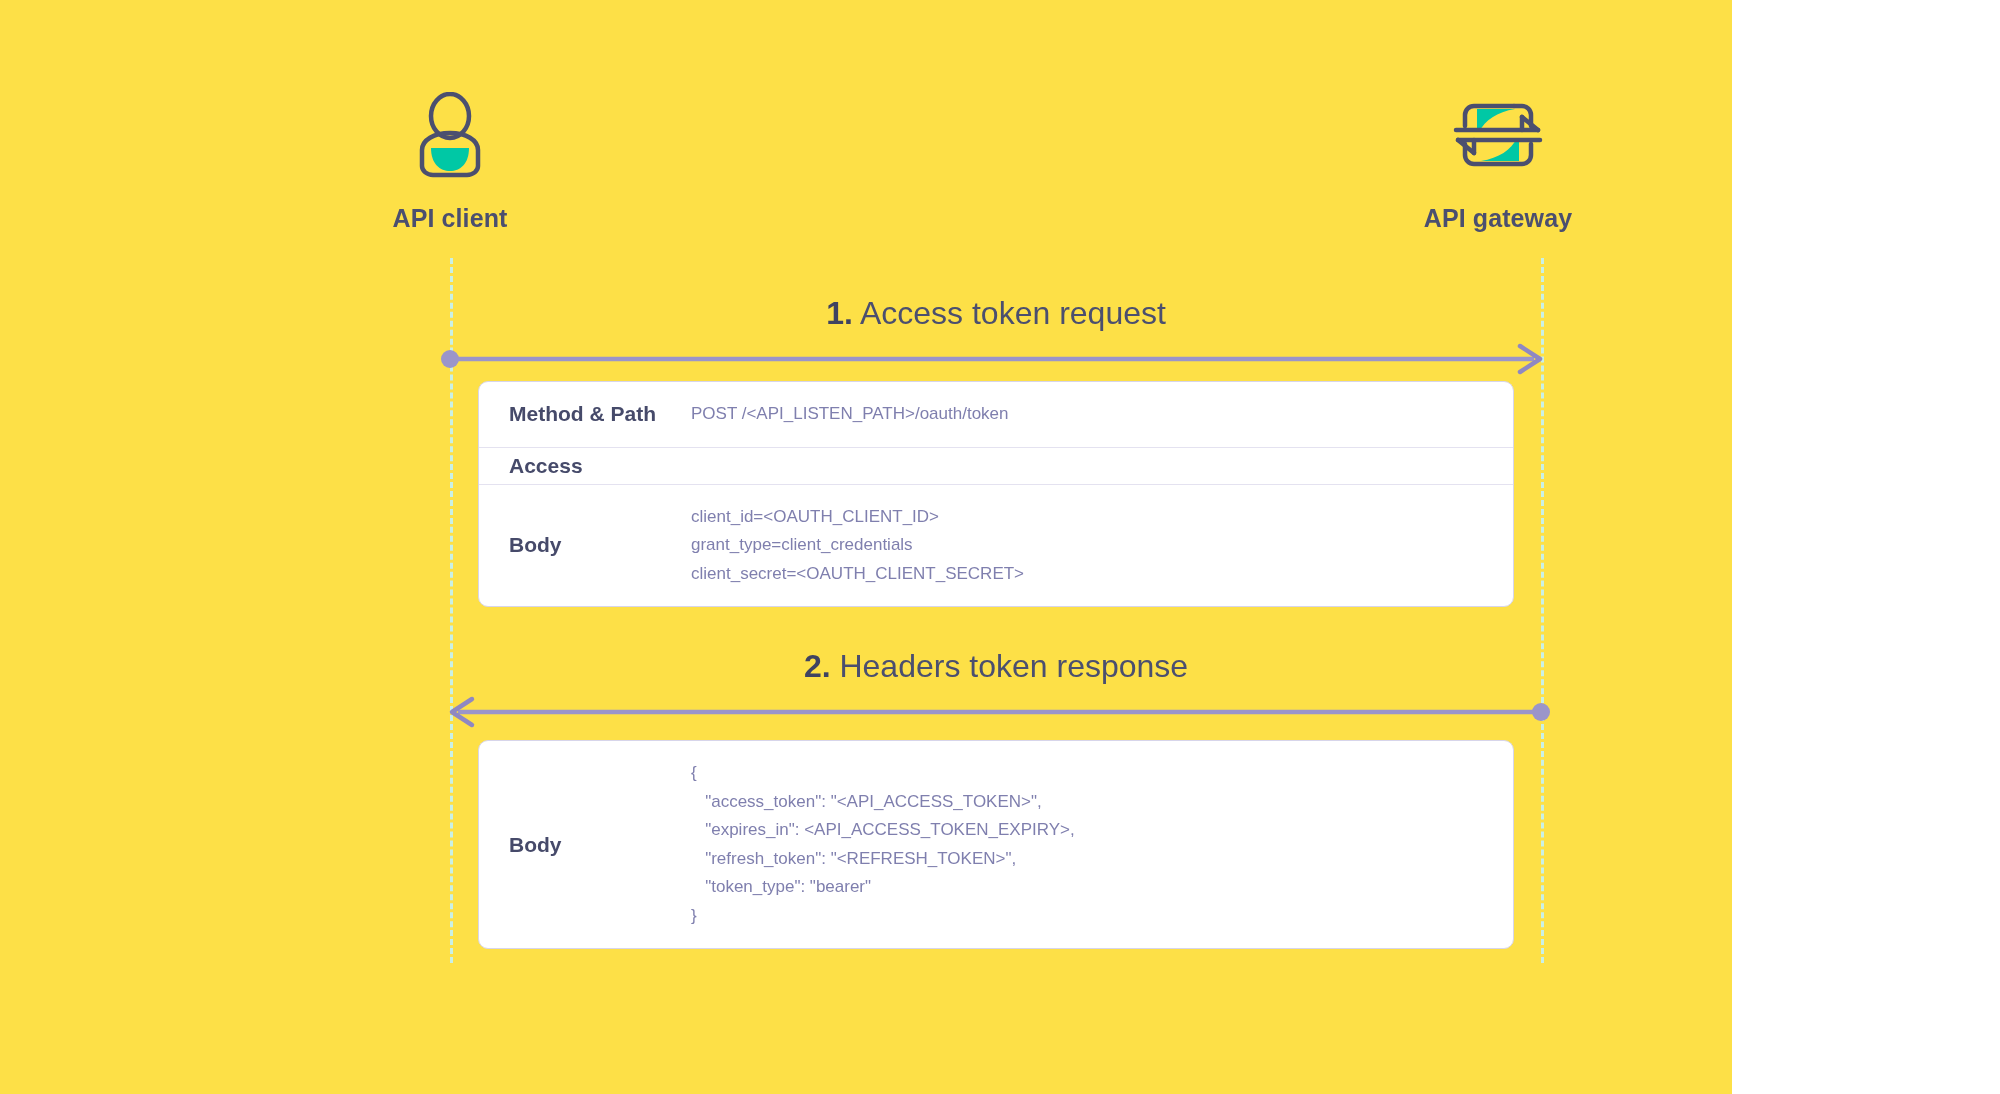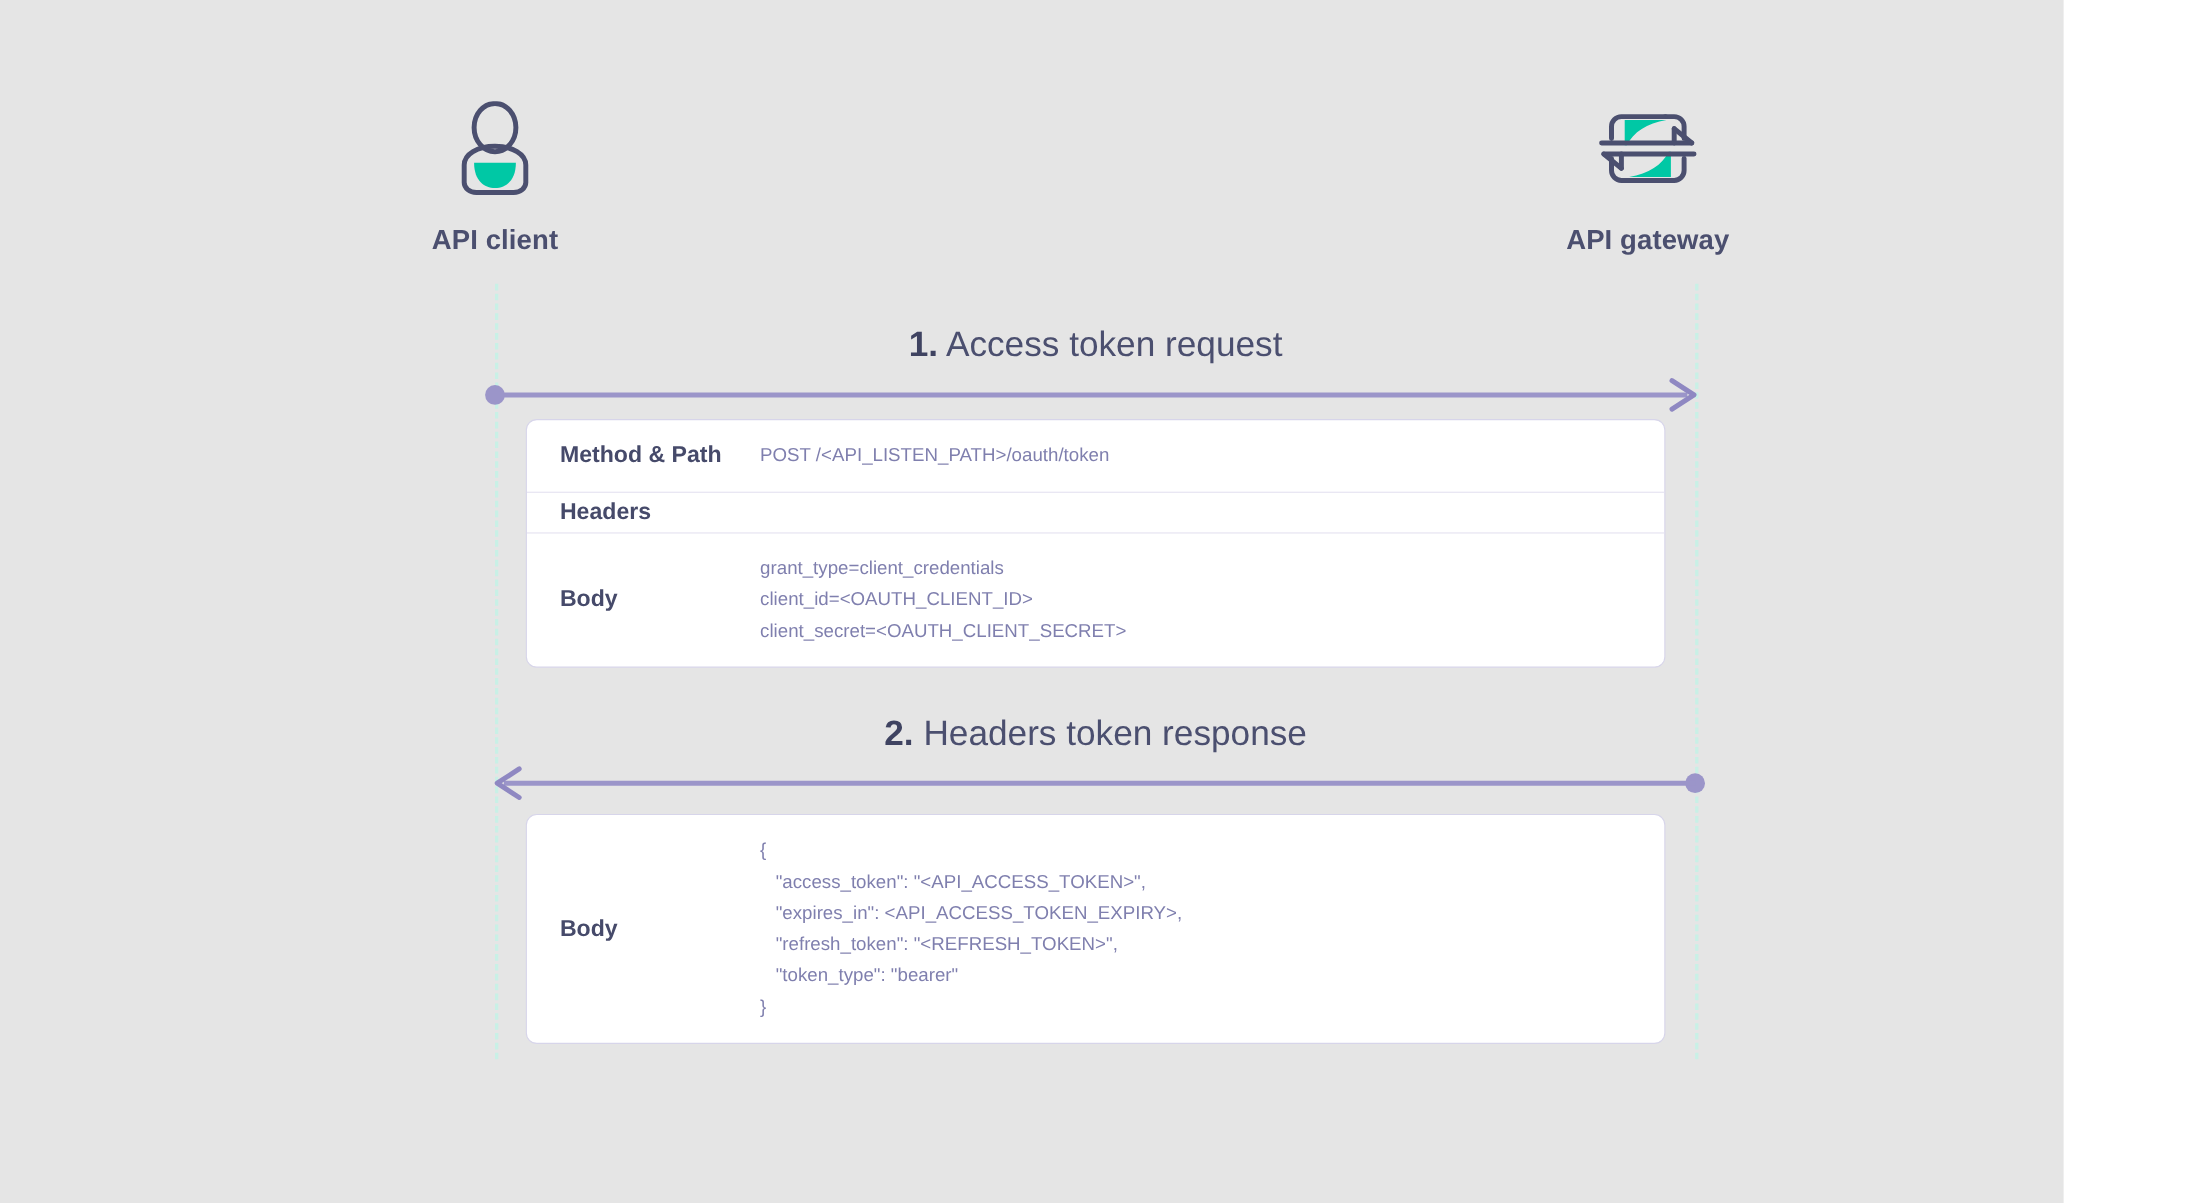--- a/index.html
+++ b/index.html
@@ -10,23 +10,23 @@
   body {
     width: 2000px;
     height: 1094px;
     font-family: "Liberation Sans", sans-serif;
     -webkit-font-smoothing: antialiased;
     overflow: hidden;
   }
 
   #diagram {
     position: relative;
-    width: 1876px;
+    width: 1732px;
     height: 1094px;
-    background: #e5e5e5;
+    background: #fde047;
   }
 
   
   .participant {
     position: absolute;
     width: 260px;
     text-align: center;
   }
   .participant .icon-wrap {
     height: 110px;
@@ -192,30 +192,30 @@
   <div class="detail-table" id="table-request">
 
     <div class="detail-row">
       <div class="cell-label">Method &amp; Path</div>
       <div class="cell-value">
         <span class="vline">POST /&lt;API_LISTEN_PATH&gt;/oauth/token</span>
       </div>
     </div>
 
     <div class="detail-row">
-      <div class="cell-label">Headers</div>
+      <div class="cell-label">Access</div>
       <div class="cell-value">
       </div>
     </div>
 
     <div class="detail-row">
       <div class="cell-label">Body</div>
       <div class="cell-value">
+        <span class="vline">client_id=&lt;OAUTH_CLIENT_ID&gt;</span>
         <span class="vline">grant_type=client_credentials</span>
-        <span class="vline">client_id=&lt;OAUTH_CLIENT_ID&gt;</span>
         <span class="vline">client_secret=&lt;OAUTH_CLIENT_SECRET&gt;</span>
       </div>
     </div>
 
   </div>
 
   <div class="message" id="message-2">
     <div class="msg-label">
       <span class="msg-num">2.</span>
       <span class="msg-text">Headers token response</span>

